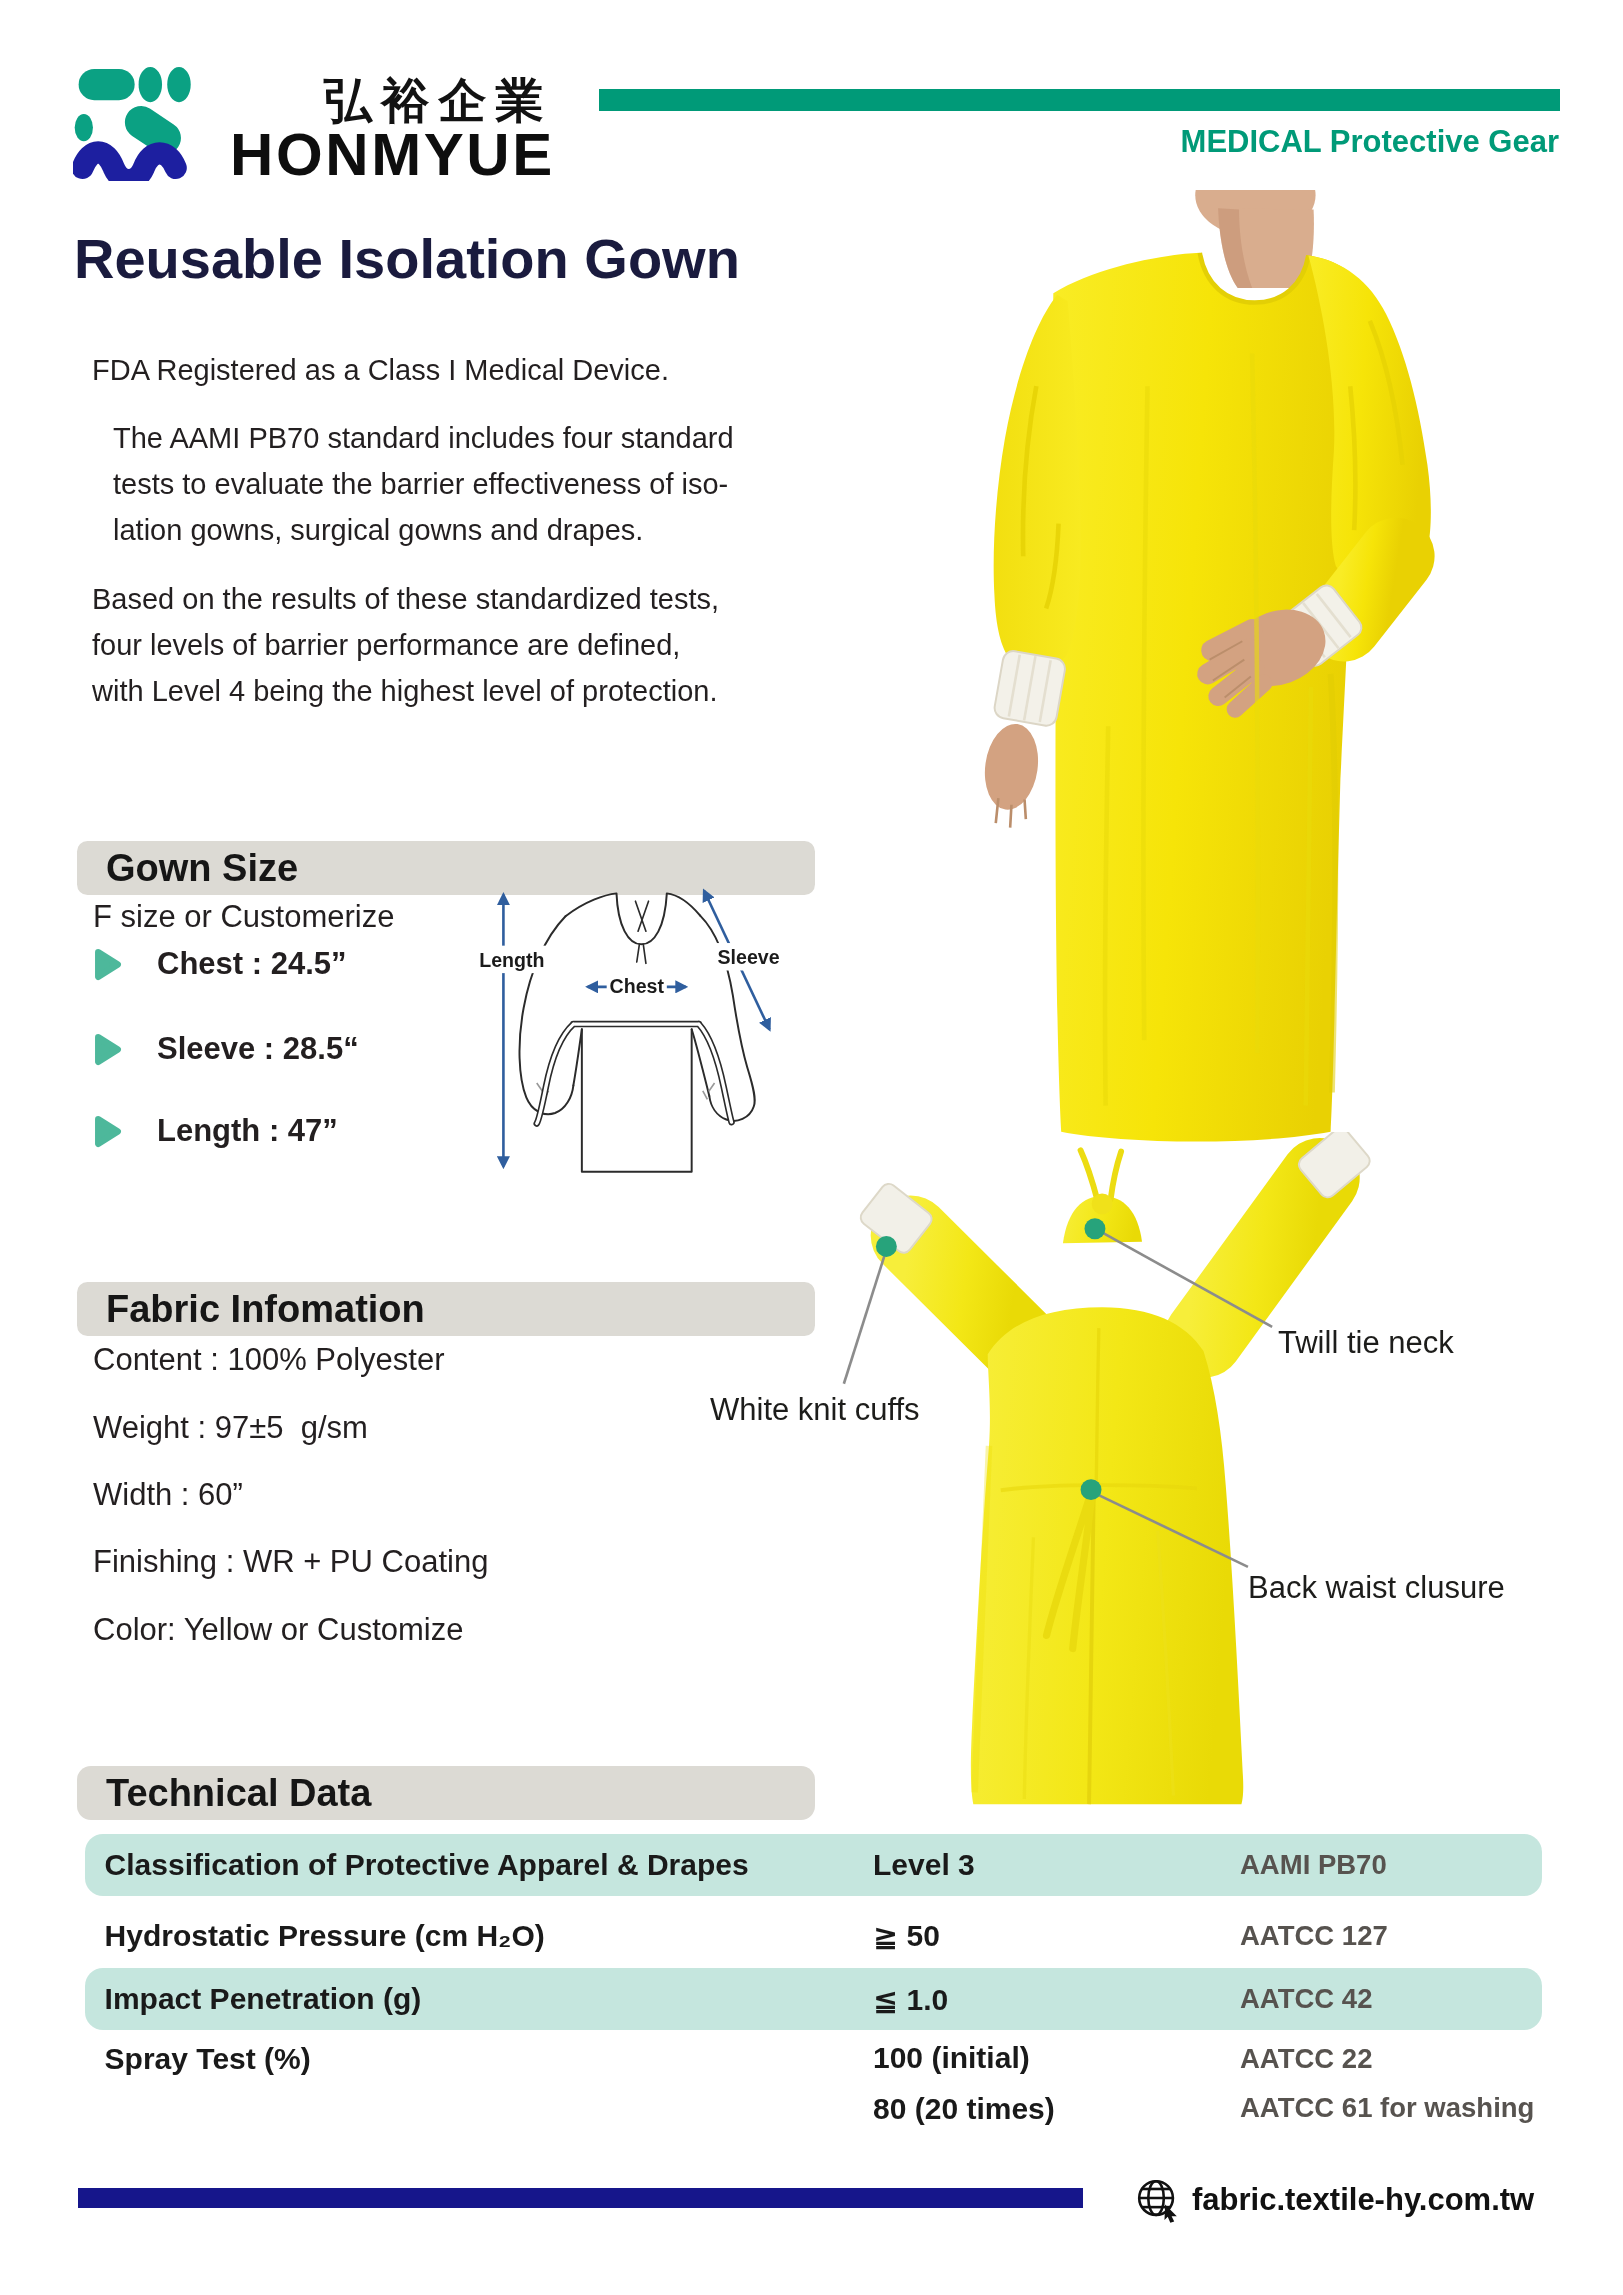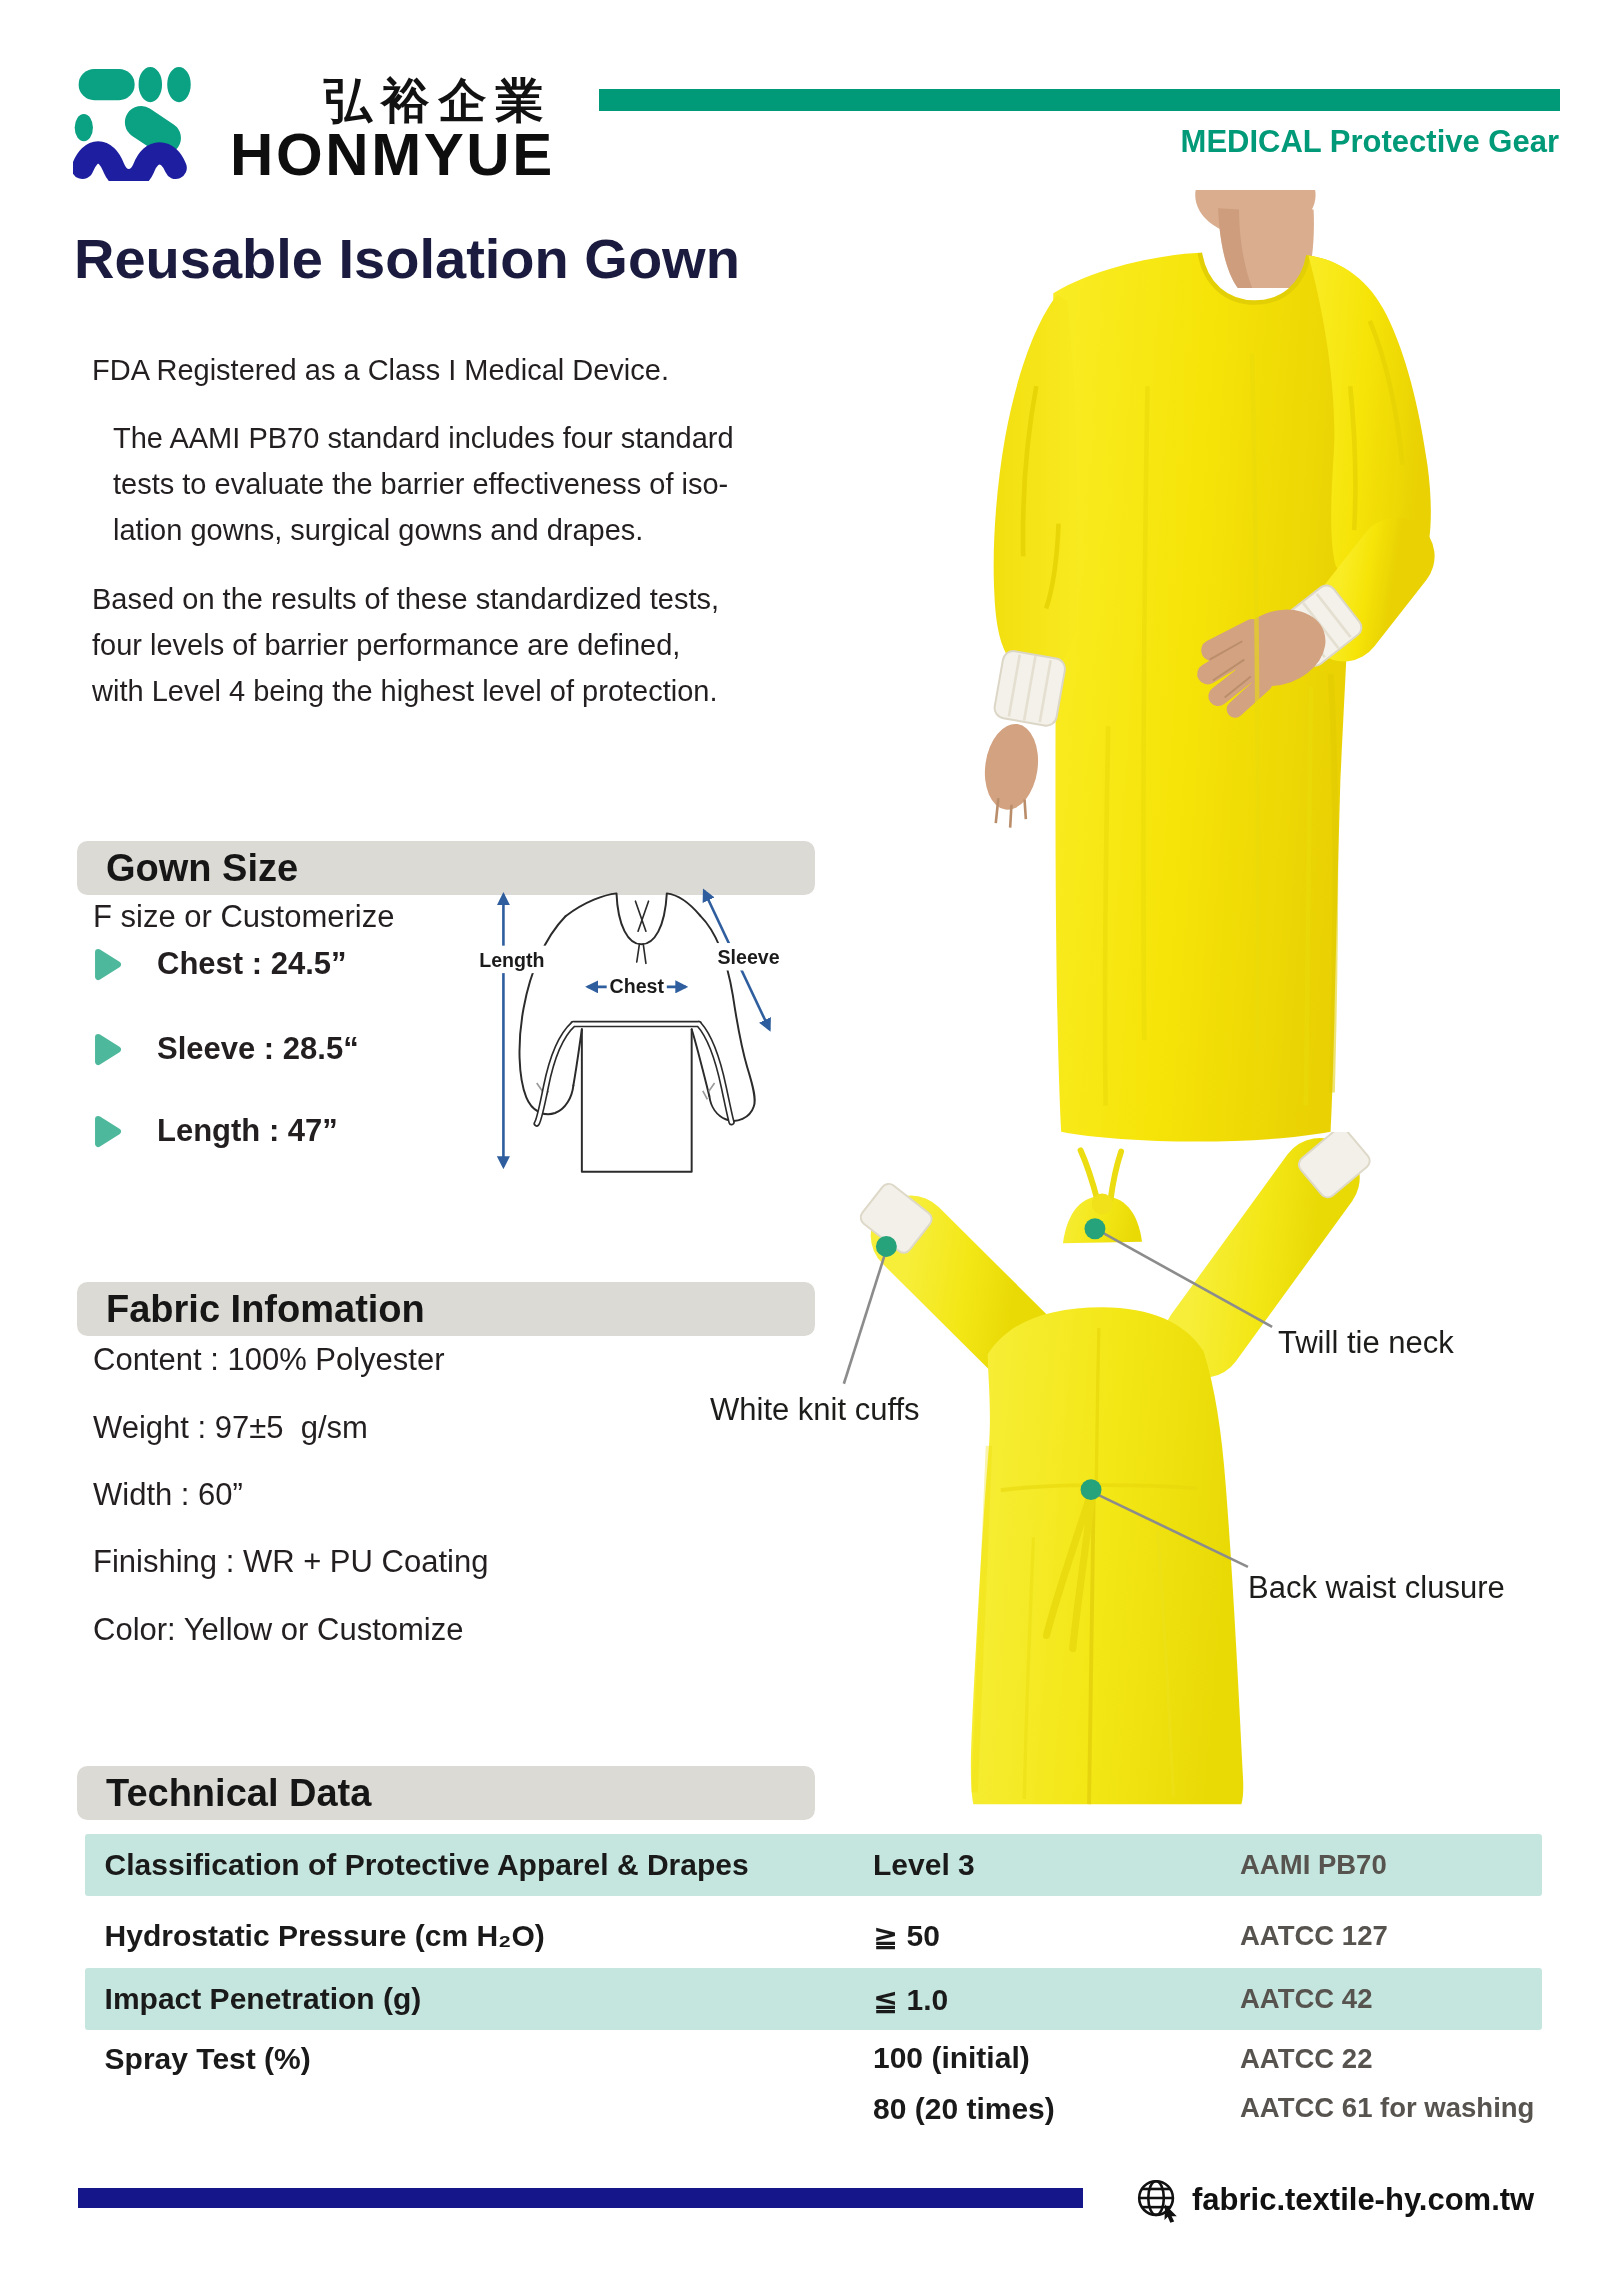--- a/index.html
+++ b/index.html
@@ -7,21 +7,21 @@
   .page{position:relative;width:1623px;height:2295px;background:#fff;overflow:hidden;}
   .abs{position:absolute;}
   .bar{background:#dcdad4;border-radius:10.5px;color:#161616;font-weight:700;font-size:38px;
        display:flex;align-items:center;padding-left:29px;box-sizing:border-box;margin-top:44px;}
   .body-text{color:#231f20;font-size:29px;line-height:46px;font-weight:500;}
   .sub-line{color:#231f20;font-size:31px;font-weight:500;white-space:pre-wrap;}
   .bullet-row{display:flex;align-items:center;gap:34px;}
   .bullet-label{color:#231f20;font-size:31px;font-weight:600;}
   .annot{color:#1d1d1b;font-size:31px;font-weight:400;white-space:nowrap;}
   .t-row{position:absolute;left:85px;width:1457px;}
-  .mint{background:#c5e6de;border-radius:3px;}
+  .mint{background:#c5e6de;border-radius:18px;}
   .cell1{position:absolute;left:19.6px;top:0;height:100%;display:flex;align-items:center;
          font-size:30px;font-weight:700;color:#1a1a1a;white-space:nowrap;}
   .cell2{position:absolute;left:788px;top:0;height:100%;display:flex;align-items:center;
          font-size:30px;font-weight:700;color:#1a1a1a;white-space:nowrap;}
   .cell3{position:absolute;left:1155px;top:0;height:100%;display:flex;align-items:center;
          font-size:27.5px;font-weight:600;color:#57534f;white-space:nowrap;}
   .two-line{display:flex;flex-direction:column;justify-content:center;gap:17px;}
 </style>
 </head>
 <body>
@@ -240,21 +240,21 @@
 
     <circle cx="315" cy="175" r="16" fill="#27a37b"></circle>
     <circle cx="634" cy="148" r="16" fill="#27a37b"></circle>
     <circle cx="628" cy="547" r="16" fill="#27a37b"></circle>
   </svg>
 
   <div class="abs annot" style="left:710px;top:1392px;">White knit cuffs</div>
   <div class="abs annot" style="left:1278px;top:1325px;">Twill tie neck</div>
   <div class="abs annot" style="left:1248px;top:1570px;">Back waist clusure</div>
 
-  <div class="abs bar" style="left:77px;top:1722px;width:738px;height:54px;">
+  <div class="abs bar" style="left:77px;top:1722px;width:738px;height:54px;border-radius:14px;">
     <span>Technical Data</span>
   </div>
 
   <div class="t-row mint" style="top:1834px;height:62px;">
     <div class="cell1">Classification of Protective Apparel &amp; Drapes</div>
     <div class="cell2">Level 3</div>
     <div class="cell3">AAMI PB70</div>
   </div>
   <div class="t-row" style="top:1900px;height:71px;">
     <div class="cell1">Hydrostatic Pressure (cm H₂O)</div>

